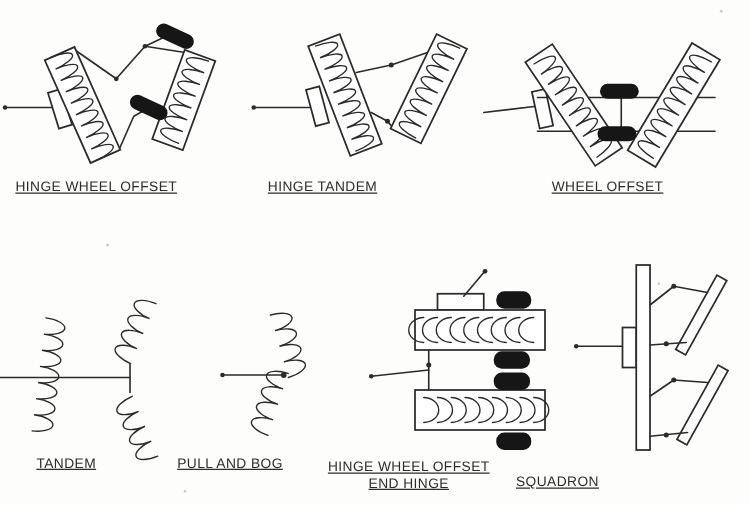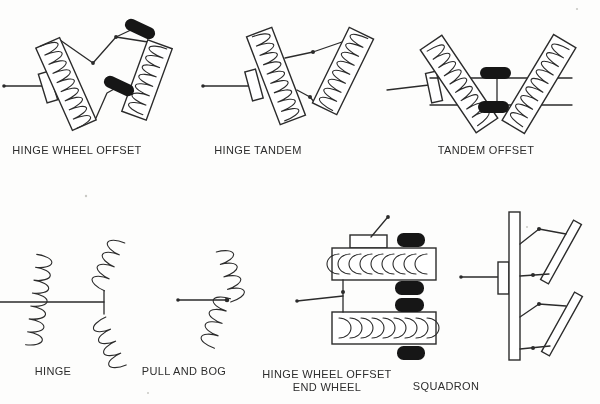--- a/index.html
+++ b/index.html
@@ -5,21 +5,21 @@
   html,body{margin:0;padding:0;background:#ffffff;}
   .stage{
     position:relative;width:600px;height:404px;overflow:hidden;
     background:#fdfdfc;
     font-family:"Liberation Sans", sans-serif;
   }
   .stage svg{position:absolute;left:0;top:0;}
   .lbl{
     position:absolute;transform:translateX(-50%);
     font-size:11px;letter-spacing:.35px;color:#2d2d2d;
-    white-space:nowrap;-webkit-font-smoothing:antialiased;
+    white-space:nowrap;text-decoration:underline;-webkit-font-smoothing:antialiased;
   }
   .lbl2{text-align:center;line-height:13px;}
   
   .ln{stroke:#2b2b2b;stroke-width:1.3;fill:none;stroke-linecap:round;stroke-linejoin:round;}
   .outline{fill:#ffffff;stroke:#2b2b2b;stroke-width:1.4;}
   .coil{fill:none;stroke:#2b2b2b;stroke-width:1.1;stroke-linecap:round;}
   .wheel{fill:#161616;stroke:none;}
   .dot{fill:#2b2b2b;stroke:none;}
   .speck{fill:#c9c9c4;stroke:none;}
 </style>
@@ -166,21 +166,21 @@
       <path class="ln" d="M520,349 L550,346"></path>
       <circle class="dot" cx="539" cy="229" r="2"></circle>
       <circle class="dot" cx="533" cy="275" r="2"></circle>
       <circle class="dot" cx="539" cy="304" r="2"></circle>
       <circle class="dot" cx="533" cy="348" r="2"></circle>
     </g>
   </svg>
 
   <div class="lbl" style="left:77px;top:144px">HINGE WHEEL OFFSET</div>
   <div class="lbl" style="left:258px;top:144px">HINGE TANDEM</div>
-  <div class="lbl" style="left:486px;top:144px">TANDEM OFFSET</div>
-  <div class="lbl" style="left:53px;top:365px">HINGE</div>
+  <div class="lbl" style="left:486px;top:144px">WHEEL OFFSET</div>
+  <div class="lbl" style="left:53px;top:365px">TANDEM</div>
   <div class="lbl" style="left:184px;top:365px">PULL AND BOG</div>
   <div class="lbl lbl2" style="left:327px;top:368px">
     <div>HINGE WHEEL OFFSET</div>
-    <div>END WHEEL</div>
+    <div>END HINGE</div>
   </div>
   <div class="lbl" style="left:446px;top:380px">SQUADRON</div>
 </div>
 
 </body></html>

